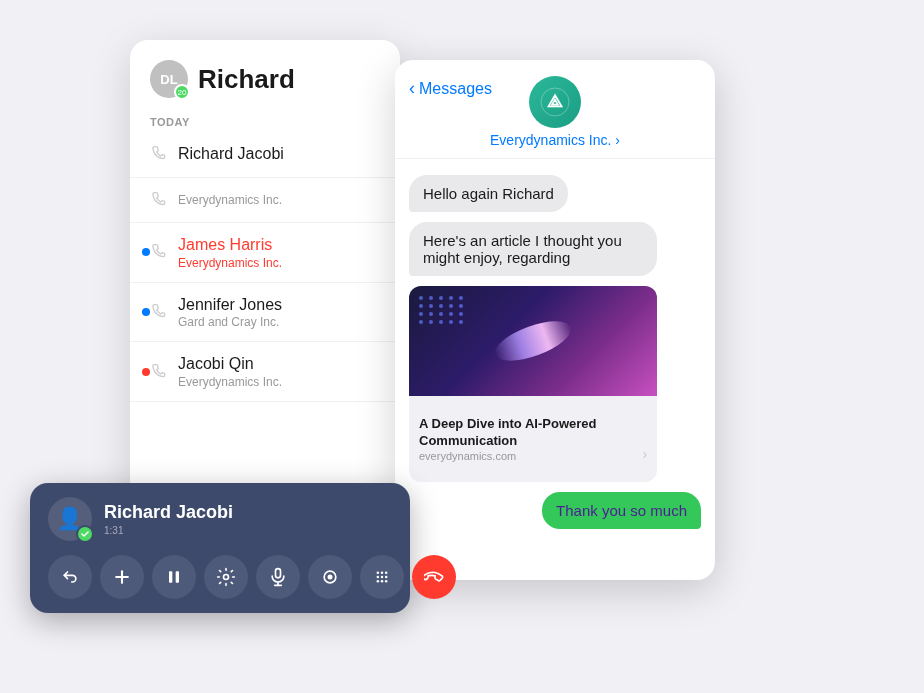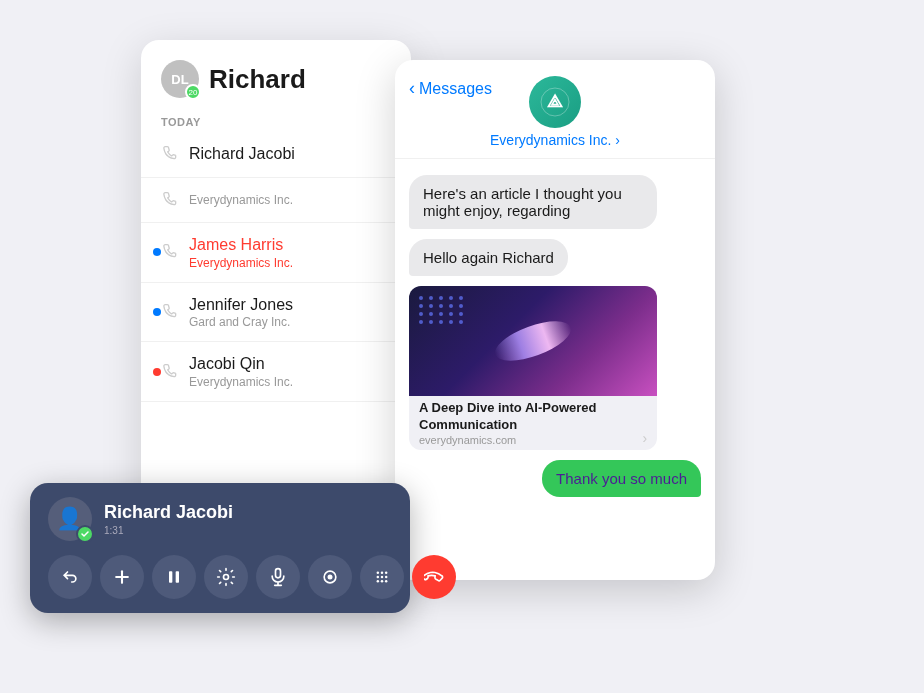--- a/index.html
+++ b/index.html
@@ -9,21 +9,21 @@
       background: #f0f0f5;
       font-family: -apple-system, BlinkMacSystemFont, 'Segoe UI', sans-serif;
       position: relative;
       overflow: hidden;
     }
 
     
     .recents-panel {
       position: absolute;
       top: 40px;
-      left: 141px;
+      left: 130px;
       width: 270px;
       height: 500px;
       background: #fff;
       border-radius: 18px;
       box-shadow: 0 10px 40px rgba(0,0,0,0.15);
       overflow: hidden;
       z-index: 2;
     }
 
     .recents-header {
@@ -247,21 +247,21 @@
     .article-image .light-streak {
       width: 80px;
       height: 30px;
       background: linear-gradient(90deg, transparent, rgba(180, 150, 255, 0.8), rgba(255, 200, 255, 0.9), transparent);
       border-radius: 50%;
       position: absolute;
       transform: rotate(-20deg);
     }
 
     .article-info {
-      padding: 4px 10px;
+      padding: 20px 10px;
       display: flex;
       justify-content: space-between;
       align-items: flex-end;
     }
 
     .article-title {
       font-size: 13px;
       font-weight: 600;
       color: #1a1a1a;
       line-height: 1.3;
@@ -448,24 +448,24 @@
         <text x="15" y="20" text-anchor="middle" font-size="18" font-weight="900" fill="white" font-family="Arial">⟁</text>
       </svg>
     </div>
     <div class="company-name">
       <span>Everydynamics Inc.</span> ›
     </div>
   </div>
 
   <div class="messages-body">
     <div class="msg-bubble">
+      <span>Hello again Richard</span>
+    </div>
+    <div class="msg-bubble">
       <span>Here's an article I thought you might enjoy, regarding</span>
-    </div>
-    <div class="msg-bubble">
-      <span>Hello again Richard</span>
     </div>
 
     <div class="article-card">
       <div class="article-image">
         <div class="dots-grid">
           <div class="dot-item"></div>
             <div class="dot-item"></div>
             <div class="dot-item"></div>
             <div class="dot-item"></div>
             <div class="dot-item"></div>

